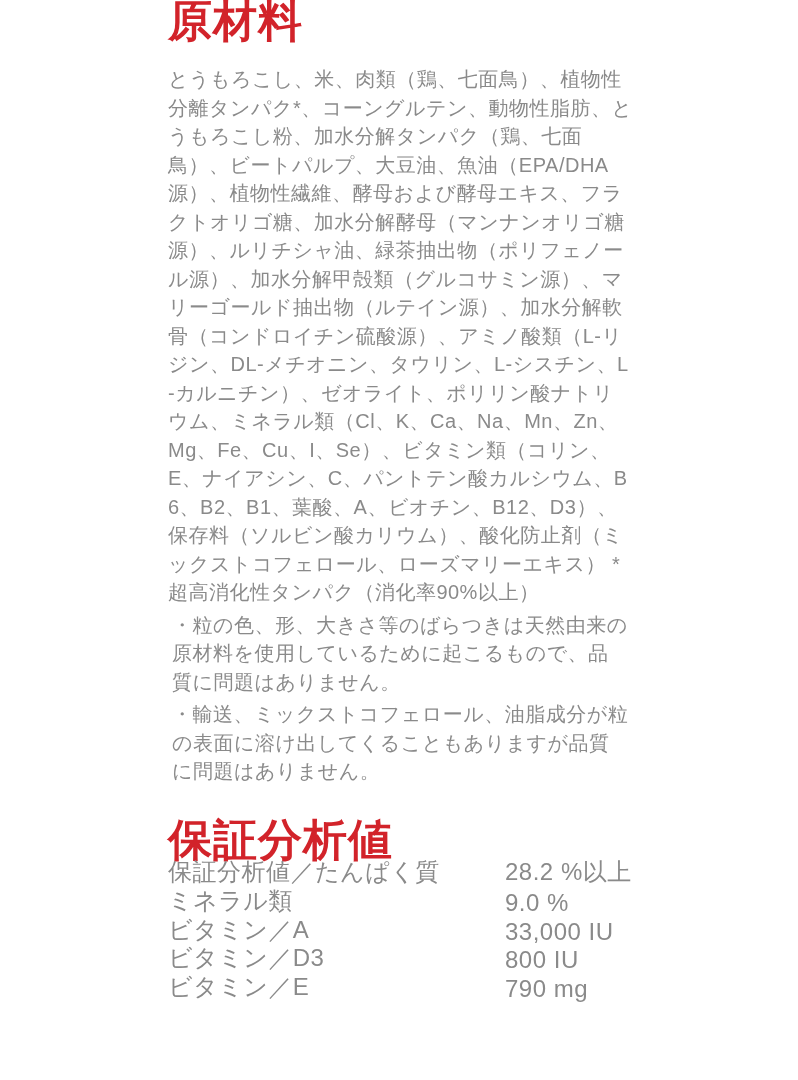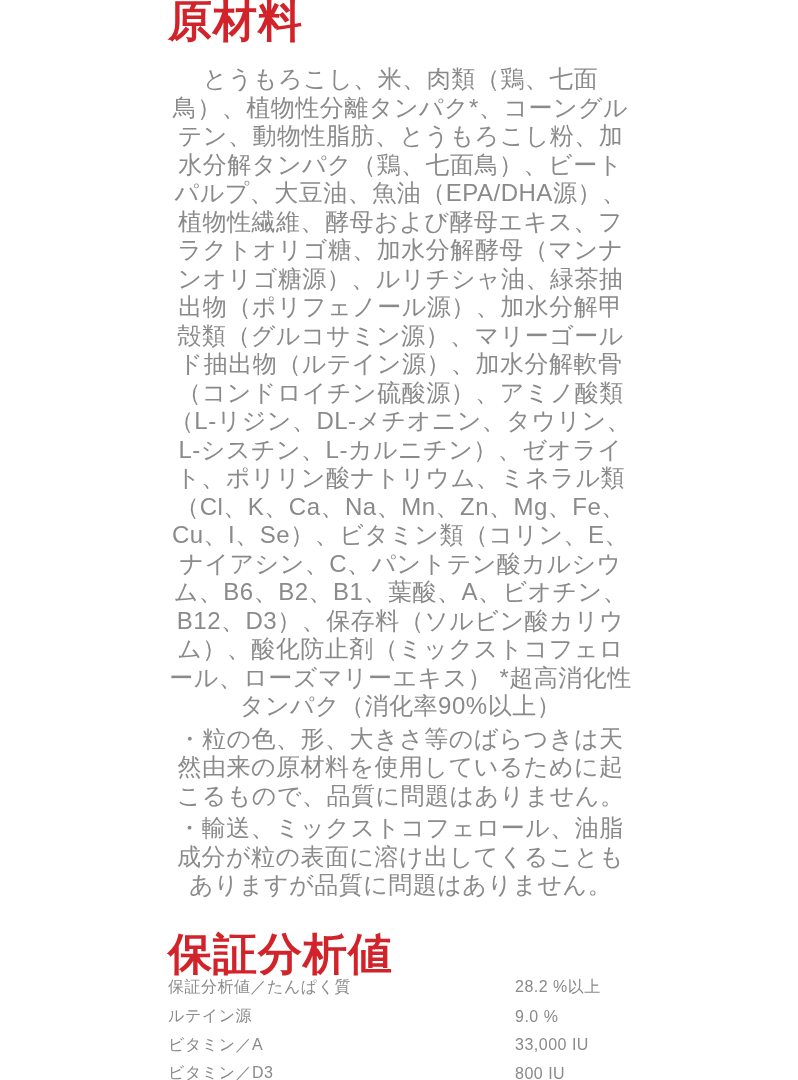--- a/index.html
+++ b/index.html
@@ -28,40 +28,39 @@
   }
   .heading-ingredients {
     margin-top: 0;
     margin-bottom: 24px;
   }
   .heading-analysis {
     margin-top: 33px;
   }
   .body-text {
     color: #8a8a8a;
-    font-size: 24px;
+    font-size: 20px;
     line-height: 28.5px;
     letter-spacing: 0.5px;
-    text-align: center;
+    text-align: left;
     word-break: break-all;
     overflow-wrap: break-word;
   }
   .note { margin: 4px; }
   .analysis-table {
     width: 100%;
   }
   .analysis-row {
     display: flex;
-    align-items: center;
+    align-items: flex-end;
     height: 28.7px;
     color: #8a8a8a;
-    font-size: 16px;
+    font-size: 24px;
     letter-spacing: 0.5px;
     white-space: nowrap;
-    gap: 10px;
   }
   .analysis-label {
     width: 337px;
     flex: 0 0 337px;
   }
   .analysis-value {
     flex: 1;
   }
 </style>
 </head>
@@ -79,21 +78,21 @@
 
   <h2 class="section-heading heading-analysis">保証分析値</h2>
 
   <div class="analysis-table">
 
     <div class="analysis-row">
       <span class="analysis-label">保証分析値／たんぱく質</span>
       <span class="analysis-value">28.2 %以上</span>
     </div>
     <div class="analysis-row">
-      <span class="analysis-label">ルテイン源</span>
+      <span class="analysis-label">ミネラル類</span>
       <span class="analysis-value">9.0 %</span>
     </div>
     <div class="analysis-row">
       <span class="analysis-label">ビタミン／A</span>
       <span class="analysis-value">33,000 IU</span>
     </div>
     <div class="analysis-row">
       <span class="analysis-label">ビタミン／D3</span>
       <span class="analysis-value">800 IU</span>
     </div>

